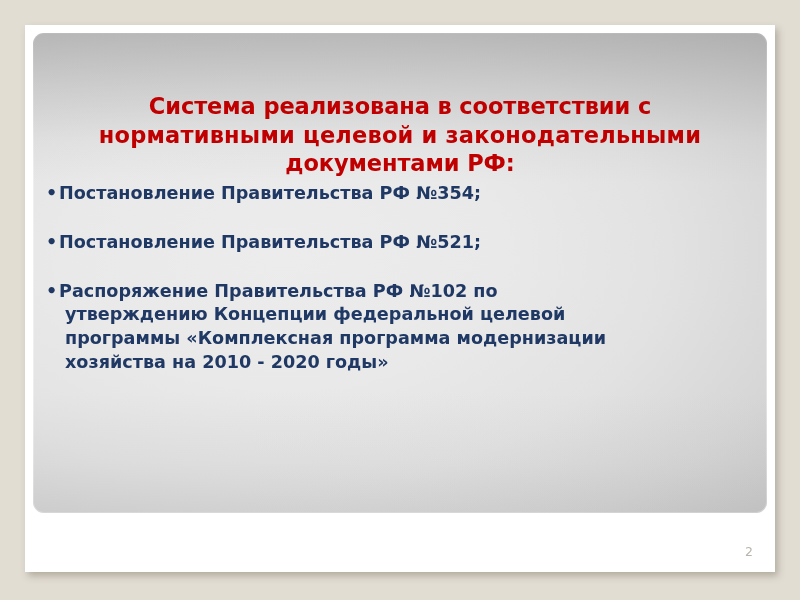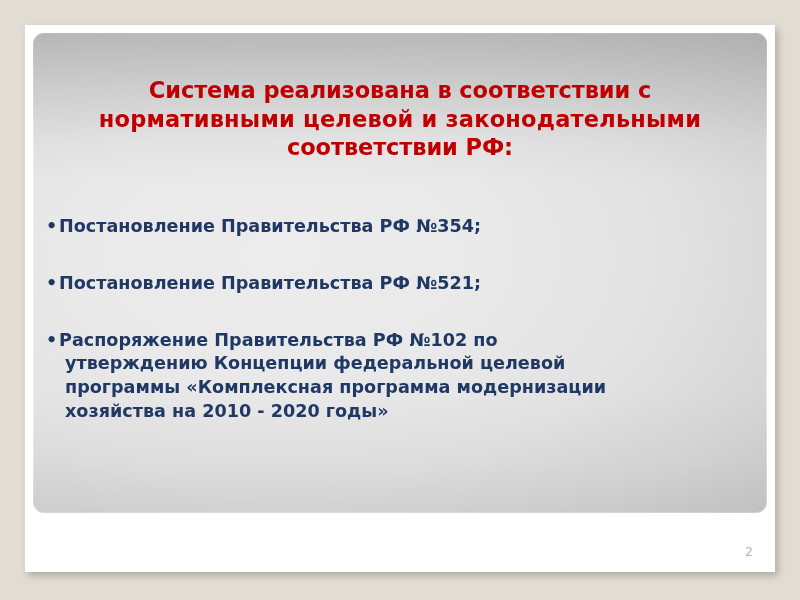--- a/index.html
+++ b/index.html
@@ -66,21 +66,21 @@
        rgba(170,170,170,0.0) 0%,
        rgba(168,168,168,0.10) 58%,
        rgba(160,160,160,0.22) 100%);
     pointer-events: none;
   }
 
   
   #slide-title {
     position: absolute;
     left: 22px;
-    top: 43px;
+    top: 59px;
     width: 690px;
     text-align: center;
     color: #c00000;
     font-weight: bold;
     font-size: 22.5px;
     line-height: 28.5px;
     letter-spacing: -0.1px;
   }
   #slide-title .tline { display: block; white-space: nowrap; }
   #slide-title .tline.wide { letter-spacing: 0.2px; }
@@ -103,21 +103,21 @@
   }
   .bullet-item:last-child { margin-bottom: 0; }
   .bullet-item .dot {
     position: absolute;
     left: 5px;
     top: 0;
     font-size: 17.6px;
     line-height: 23.8px;
     color: #1f3864;
   }
-  .bullet-item .txt { display: block; margin-top: 33px; }
+  .bullet-item .txt { display: block; }
   .bullet-item .txt .ln { display: block; white-space: nowrap; }
   .bullet-item .txt .ln.cont { padding-left: 6px; }
 
   
   #page-number {
     position: absolute;
     right: 22px;
     bottom: 13px;
     font-size: 12.5px;
     color: #b9b4ab;
@@ -129,21 +129,21 @@
 
 <div id="slide-card">
 
   <div id="slide-panel">
     <div id="panel-top-shade"></div>
     <div id="panel-bottom-shade"></div>
 
     <div id="slide-title">
       <span class="tline">Система реализована в соответствии с</span>
       <span class="tline wide">нормативными целевой и законодательными</span>
-      <span class="tline">соответствии РФ:</span>
+      <span class="tline">документами РФ:</span>
     </div>
 
     <div id="slide-body">
 
       <div class="bullet-item">
         <span class="dot">•</span>
         <span class="txt">
           <span class="ln">Постановление Правительства РФ №354;</span>
         </span>
       </div>

